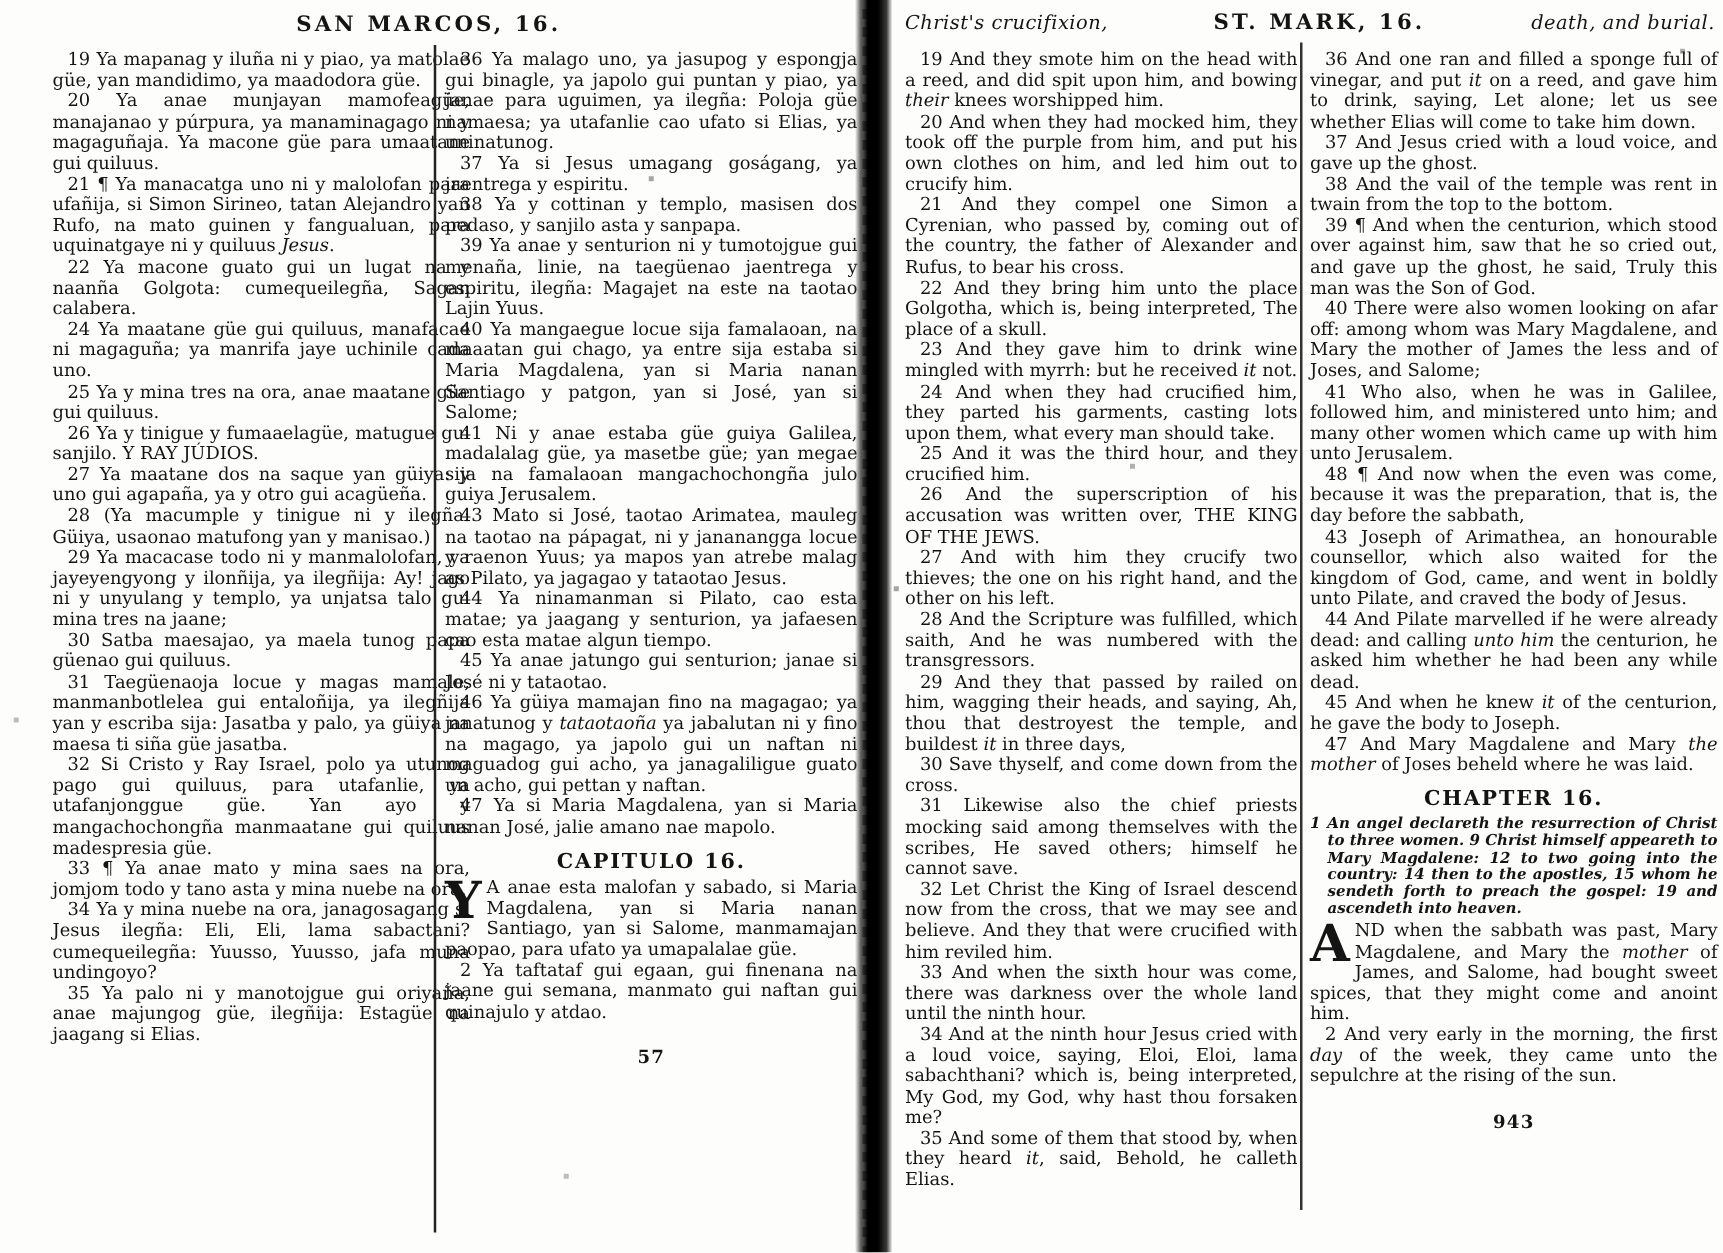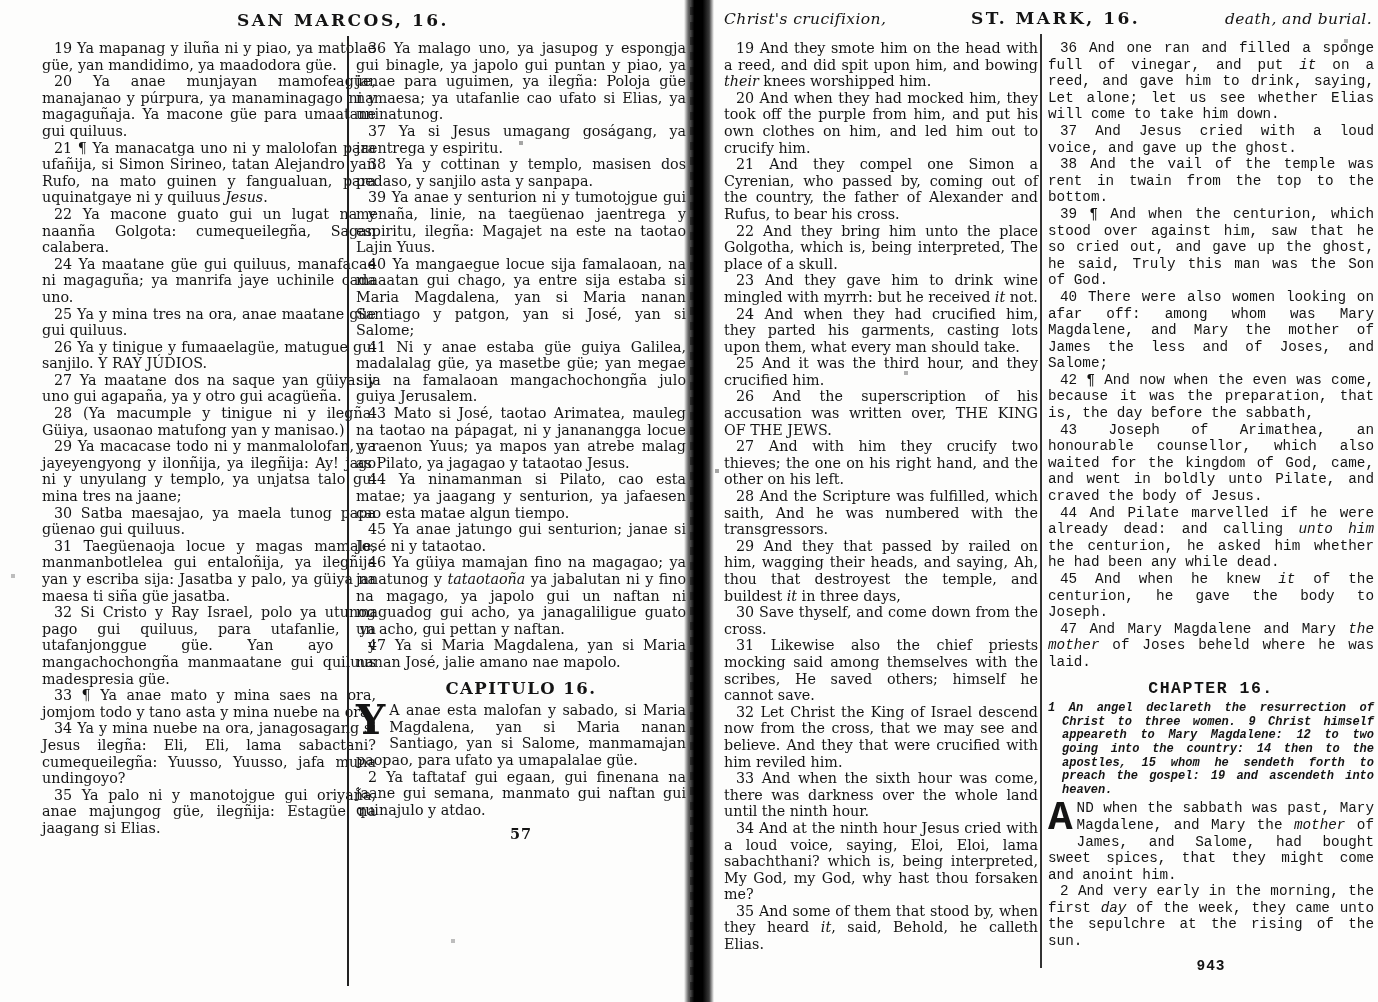--- a/index.html
+++ b/index.html
@@ -24,40 +24,40 @@
   .head-italic{font-style:italic;font-weight:400;font-size:15.5px;letter-spacing:.4px;}
   .head-caps{font-weight:700;font-size:17px;letter-spacing:2.5px;white-space:nowrap;}
 
   .col{
     position:absolute;top:40px;text-align:justify;
     font-size:14.3px;line-height:16.6px;
   }
   #l-col1{left:10px;width:334px;margin-left:32px;}
   #l-col2{left:356px;width:330px;}
   #r-col1{left:8px;width:314px;}
-  #r-col2{left:332px;width:326px;font-family:Liberation Mono, monospace;}
+  #r-col2{left:332px;width:326px;}
 
   .para{margin:0;}
   .para.verse{text-indent:12px;}
   .para.heading{
     text-align:center;text-indent:0;font-size:16.5px;font-weight:700;
     letter-spacing:1.5px;margin:10px 0 5px 0;
   }
   .para.summary{
     font-style:italic;font-weight:700;font-size:12px;line-height:13.6px;
     margin:1px 0 3px 14px;text-indent:-14px;text-align:justify;
   }
   .para.dropverse{text-indent:0;}
   .dropcap{
     float:left;font-size:41px;line-height:32px;font-weight:700;
     padding:2px 4px 0 0;
   }
   .para.pagenum{
     text-align:center;text-indent:0;font-weight:700;
-    margin-top:8px;font-size:14.5px;letter-spacing:1px;
+    margin-top:20px;font-size:14.5px;letter-spacing:1px;
   }
 
   .divider{position:absolute;background:#222;width:2px;}
   #l-divider{left:347px;top:36px;height:950px;}
   #r-divider{left:1040px;top:34px;height:934px;background:#333;}
 
   #gutter{
     position:absolute;left:684px;top:0;width:30px;height:1002px;
     background:linear-gradient(90deg,rgba(0,0,0,0) 0%,#6a6a6a 14%,#000 34%,#000 62%,#3a3a3a 84%,rgba(0,0,0,0) 100%);
   }
@@ -142,21 +142,22 @@
       <div class="para verse">33 And when the sixth hour was come, there was darkness over the whole land until the ninth hour.</div>
       <div class="para verse">34 And at the ninth hour Jesus cried with a loud voice, saying, Eloi, Eloi, lama sabachthani? which is, being interpreted, My God, my God, why hast thou forsaken me?</div>
       <div class="para verse">35 And some of them that stood by, when they heard <i>it</i>, said, Behold, he calleth Elias.</div>
     </div>
   <div class="col" id="r-col2">
       <div class="para verse">36 And one ran and filled a sponge full of vinegar, and put <i>it</i> on a reed, and gave him to drink, saying, Let alone; let us see whether Elias will come to take him down.</div>
       <div class="para verse">37 And Jesus cried with a loud voice, and gave up the ghost.</div>
       <div class="para verse">38 And the vail of the temple was rent in twain from the top to the bottom.</div>
       <div class="para verse">39 ¶ And when the centurion, which stood over against him, saw that he so cried out, and gave up the ghost, he said, Truly this man was the Son of God.</div>
       <div class="para verse">40 There were also women looking on afar off: among whom was Mary Magdalene, and Mary the mother of James the less and of Joses, and Salome;</div>
-      <div class="para verse">42 ¶ And now when the even was come, because it was the preparation, that is, the day before the sabbath,</div>
+      <div class="para verse">41 Who also, when he was in Galilee, followed him, and ministered unto him; and many other women which came up with him unto Jerusalem.</div>
+      <div class="para verse">48 ¶ And now when the even was come, because it was the preparation, that is, the day before the sabbath,</div>
       <div class="para verse">43 Joseph of Arimathea, an honourable counsellor, which also waited for the kingdom of God, came, and went in boldly unto Pilate, and craved the body of Jesus.</div>
       <div class="para verse">44 And Pilate marvelled if he were already dead: and calling <i>unto him</i> the centurion, he asked him whether he had been any while dead.</div>
       <div class="para verse">45 And when he knew <i>it</i> of the centurion, he gave the body to Joseph.</div>
       <div class="para verse">47 And Mary Magdalene and Mary <i>the mother</i> of Joses beheld where he was laid.</div>
       <div class="para heading">CHAPTER 16.</div>
       <div class="para summary">1 An angel declareth the resurrection of Christ to three women. 9 Christ himself appeareth to Mary Magdalene: 12 to two going into the country: 14 then to the apostles, 15 whom he sendeth forth to preach the gospel: 19 and ascendeth into heaven.</div>
       <div class="para dropverse"><span class="dropcap">A</span>ND when the sabbath was past, Mary Magdalene, and Mary the <i>mother</i> of James, and Salome, had bought sweet spices, that they might come and anoint him.</div>
       <div class="para verse">2 And very early in the morning, the first <i>day</i> of the week, they came unto the sepulchre at the rising of the sun.</div>
       <div class="para pagenum">943</div>
     </div>

